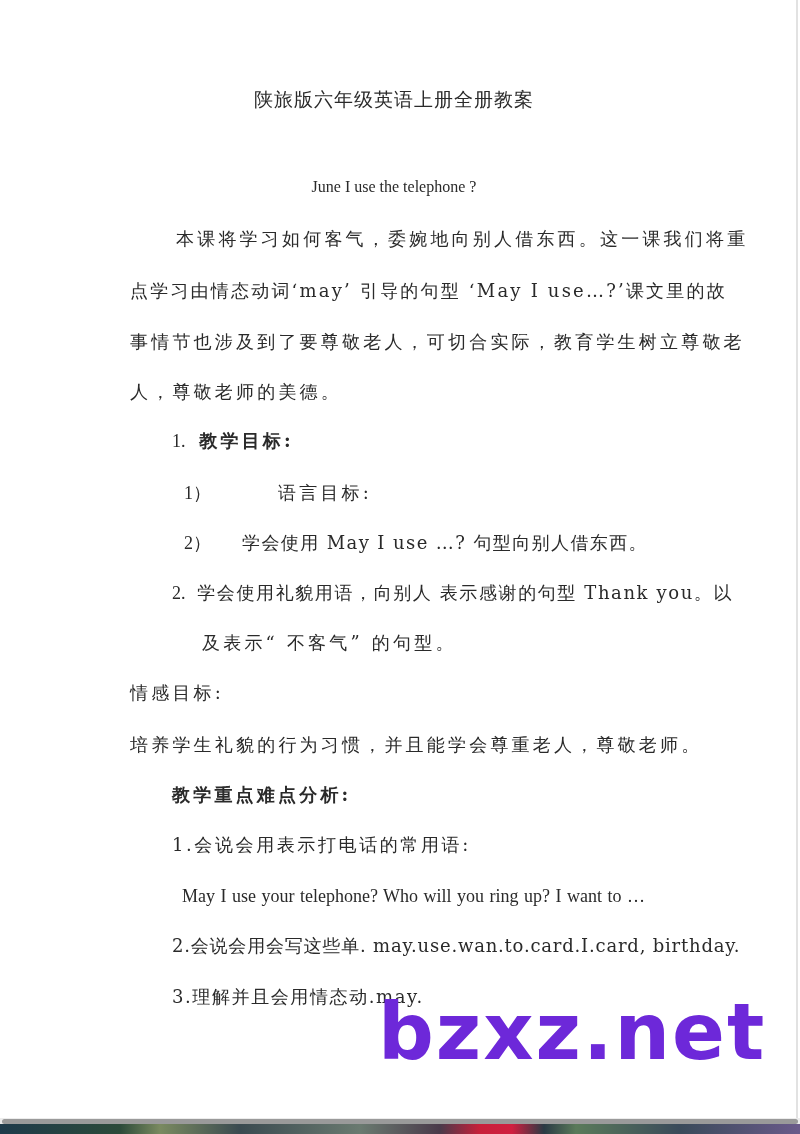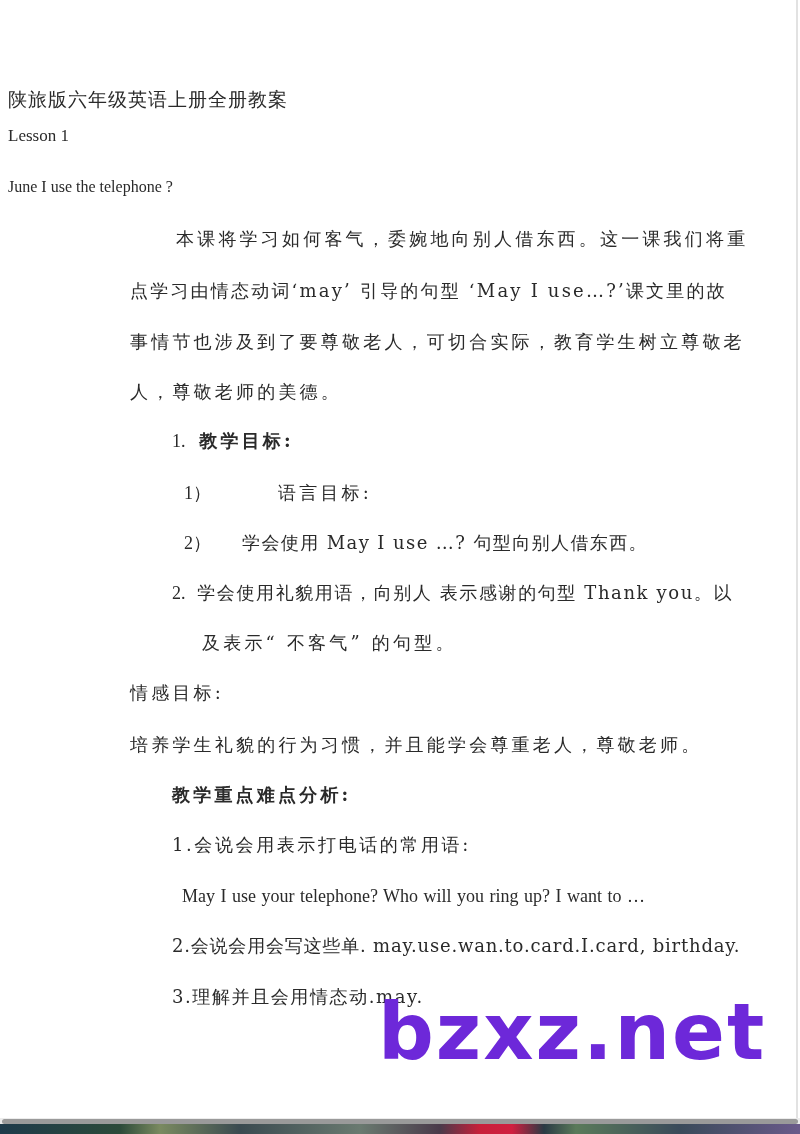--- a/index.html
+++ b/index.html
@@ -5,21 +5,21 @@
   html, body { margin: 0; padding: 0; }
   body {
     width: 800px; height: 1134px; position: relative; overflow: hidden;
     background: #ffffff;
     font-family: "DejaVu Serif", "Liberation Serif", serif;
     color: #2a2a2a;
   }
   .page { position: absolute; left: 0; top: 0; width: 796px; height: 1118px; background: #fff; }
   .right-edge { position: absolute; left: 796px; top: 0; width: 2px; height: 1118px; background: #e2e2e2; }
   .line { position: absolute; white-space: nowrap; font-size: 18px; line-height: 22px; }
-  .center { left: 8px; width: 788px; text-align: left; }
+  .center { left: 0; width: 788px; text-align: center; }
   .title { font-size: 19px; letter-spacing: 1px; }
   .lesson { font-size: 17px; font-family: "Liberation Serif", serif; }
   .subtitle { font-size: 16px; font-family: "Liberation Serif", serif; }
   .cn { letter-spacing: 3.2px; }
   .en { font-family: "Liberation Serif", serif; letter-spacing: 0; text-align: right; }
   .bold { font-weight: bold; }
   .num { font-family: "Liberation Serif", serif; }
   .watermark {
     position: absolute; left: 378px; top: 992px;
     font-family: "DejaVu Sans", sans-serif; font-weight: bold;
@@ -31,21 +31,20 @@
     position: absolute; left: 0; top: 1124px; width: 800px; height: 10px;
     background: linear-gradient(90deg, #1e3a4a 0%, #2c4a3a 15%, #7a8a60 20%, #3a4a50 30%, #6a7a70 45%, #4a3a4a 55%, #c8203a 60%, #d02040 64%, #2a3a44 68%, #5a7a5a 72%, #3a4a5a 85%, #6a5a8a 100%);
   }
 </style>
 </head>
 <body>
 
 <div class="page">
 
   <div class="line center title" style="top:88px;">陕旅版六年级英语上册全册教案</div>
-  <div class="line center lesson" style="top:125px;">Lesson 1</div>
   <div class="line center subtitle" style="top:176px;">June I use the telephone ?</div>
 
   <div class="line cn" style="left:176px; top:228px;">本课将学习如何客气，委婉地向别人借东西。这一课我们将重</div>
   <div class="line cn" style="left:130px; top:280px; letter-spacing:2.2px;">点学习由情态动词‘may’ 引导的句型 ‘May I use…?’课文里的故</div>
   <div class="line cn" style="left:130px; top:331px;">事情节也涉及到了要尊敬老人，可切合实际，教育学生树立尊敬老</div>
   <div class="line cn" style="left:130px; top:381px;">人，尊敬老师的美德。</div>
 
   <div class="line" style="left:172px; top:430px;">
     <span class="num">1.</span>
     <span class="bold cn" style="margin-left:8px;">教学目标:</span>

